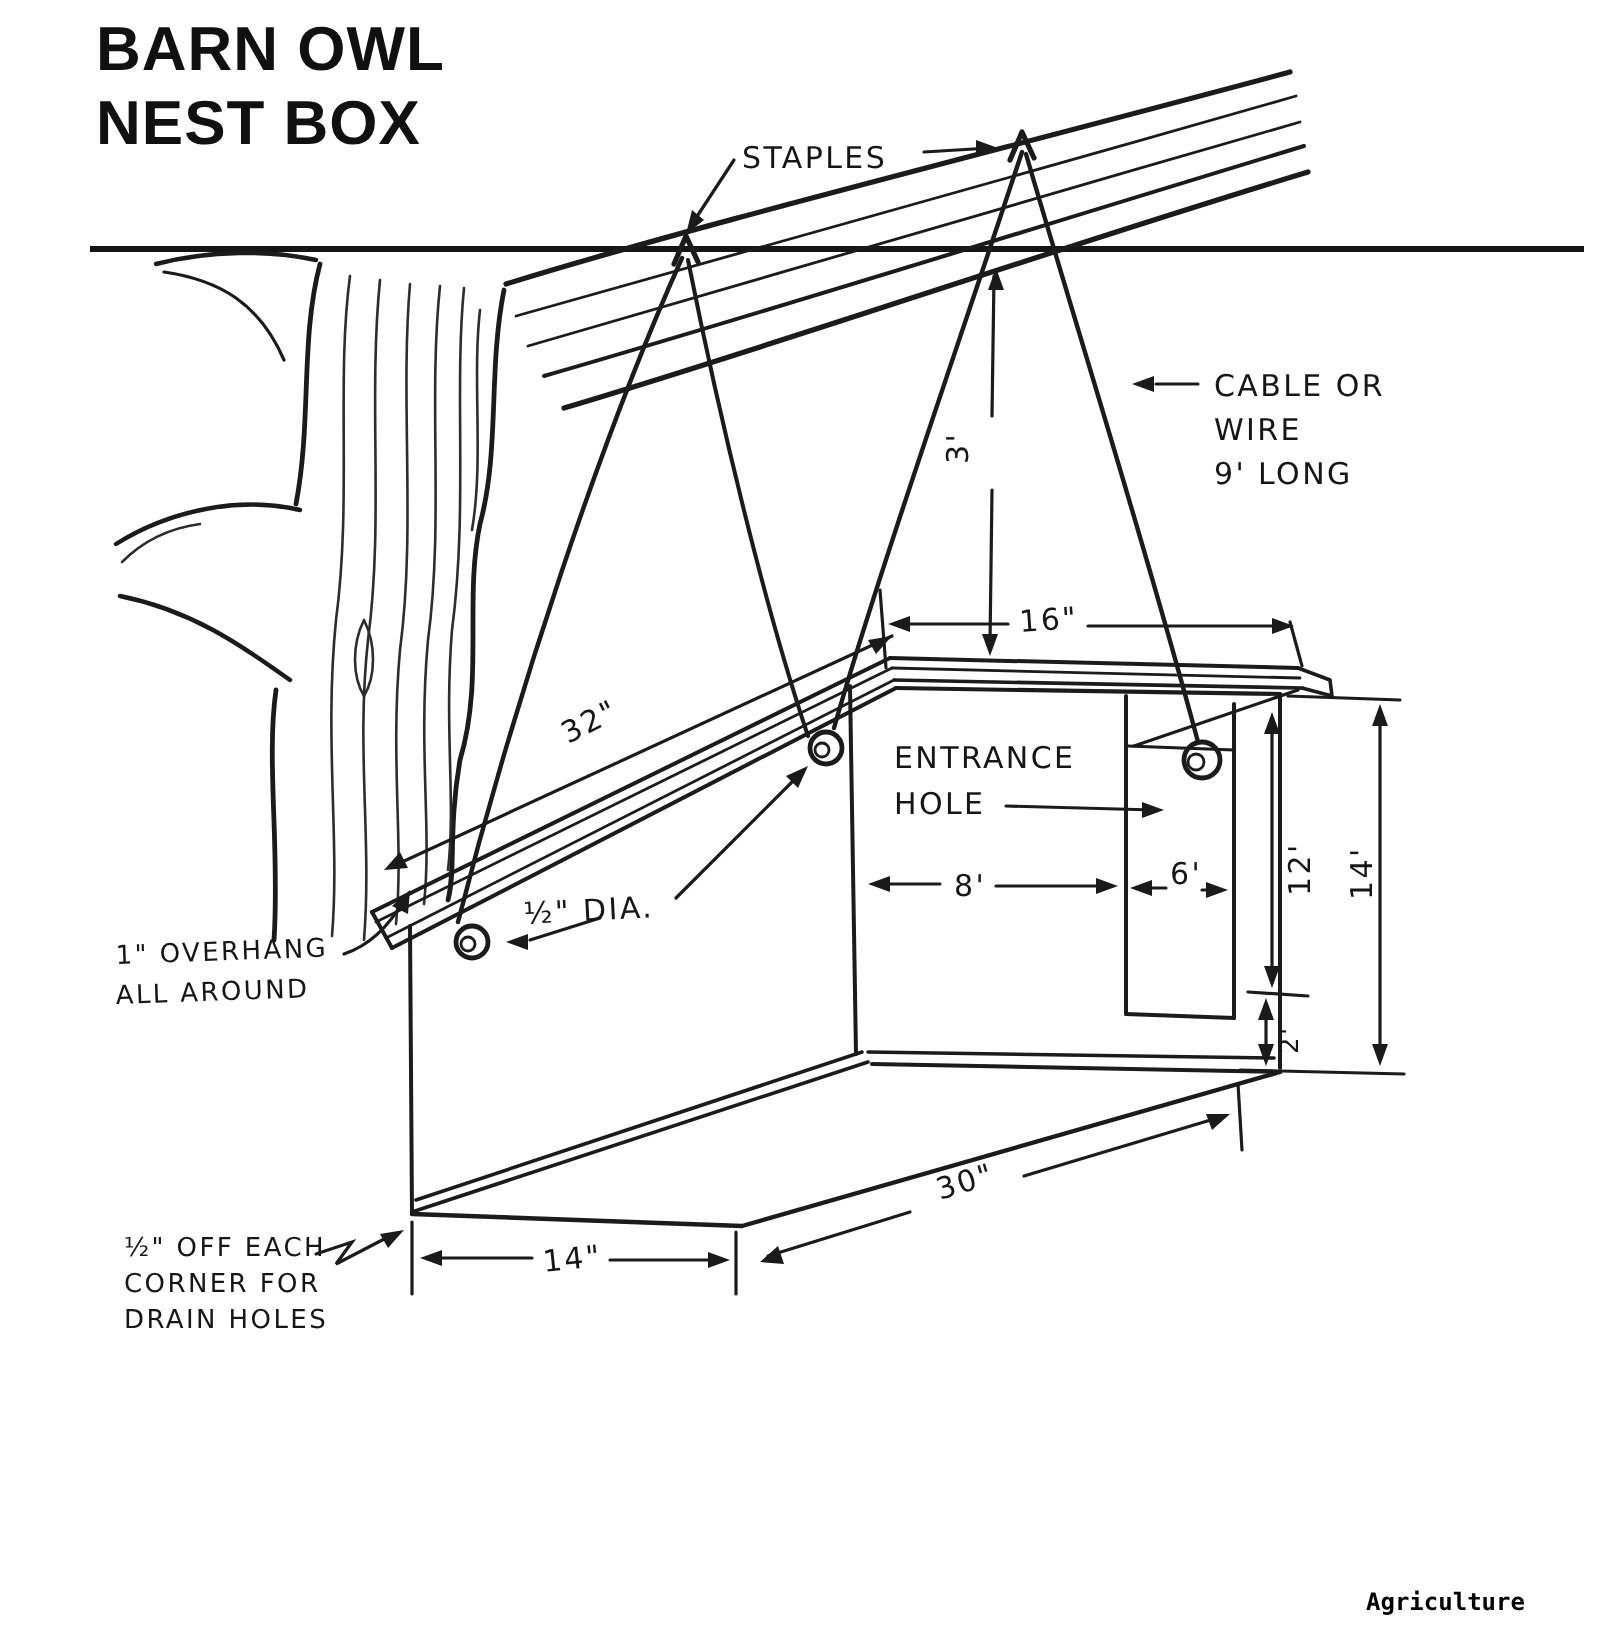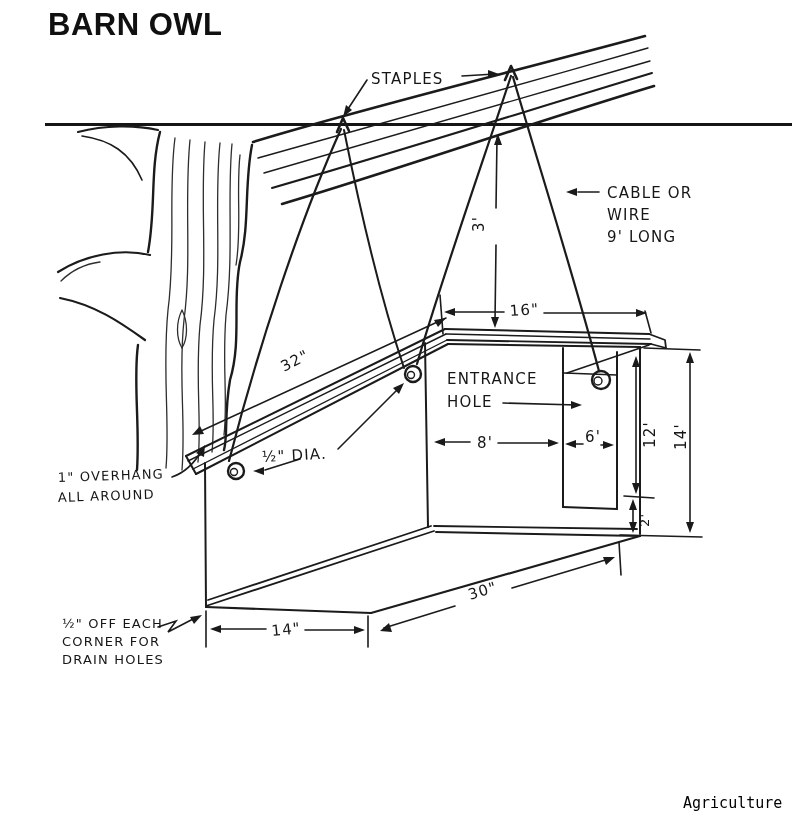--- a/index.html
+++ b/index.html
@@ -5,37 +5,38 @@
   html,body{margin:0;padding:0;background:#ffffff;}
   #page{position:relative;width:800px;height:823px;background:#ffffff;overflow:hidden;
         font-family:"Liberation Sans", sans-serif;color:#111;}
   #title-block{position:absolute;left:48px;top:6px;}
   .title-line{font-family:"Liberation Sans", sans-serif;font-weight:bold;font-size:31px;
               line-height:37px;letter-spacing:0.5px;color:#101010;}
   .subtitle{font-family:"Liberation Sans", sans-serif;font-weight:bold;font-size:19px;
             margin-top:7px;color:#101010;}
   #title-rule{position:absolute;left:45px;top:123px;width:747px;height:3px;background:#151515;}
   #credit{position:absolute;left:683px;top:794px;font-family:"DejaVu Sans Mono", monospace;
-          font-weight:normal;font-size:15px;letter-spacing:0px;color:#000;}
+          font-weight:bold;font-size:12px;letter-spacing:0px;color:#000;}
   svg{position:absolute;left:0;top:0;}
   svg text{font-family:"DejaVu Sans", sans-serif;fill:#161616;letter-spacing:1.2px;}
   .ink{stroke:#1b1b1b;fill:none;stroke-linecap:round;stroke-linejoin:round;}
   .grain{stroke:#2d2d2d;fill:none;stroke-width:1.3;stroke-linecap:round;}
   .dim{stroke:#1b1b1b;fill:none;stroke-width:1.6;stroke-linecap:round;}
   .ah{fill:#1a1a1a;stroke:none;}
   .hand{font-size:15px;}
   .hand-sm{font-size:13px;}
 </style>
 </head>
 <body>
 
 <div id="page">
 
   <div id="title-block">
     <div class="title-line">BARN OWL</div>
+    <div class="title-line">NEST BOX</div>
   </div>
   <div id="title-rule"></div>
 
   <svg width="800" height="693" viewBox="0 130 800 693">
 
     <g>
       <path class="ink" stroke-width="2.4" d="M160,262 C150,300 156,340 148,382"></path>
       <path class="ink" stroke-width="2.4" d="M138,475 C133,510 140,555 137,600"></path>
       <path class="ink" stroke-width="2.4" d="M252,275 C244,315 250,355 240,392 C232,430 242,470 230,510 C224,545 228,565 224,580"></path>
 

